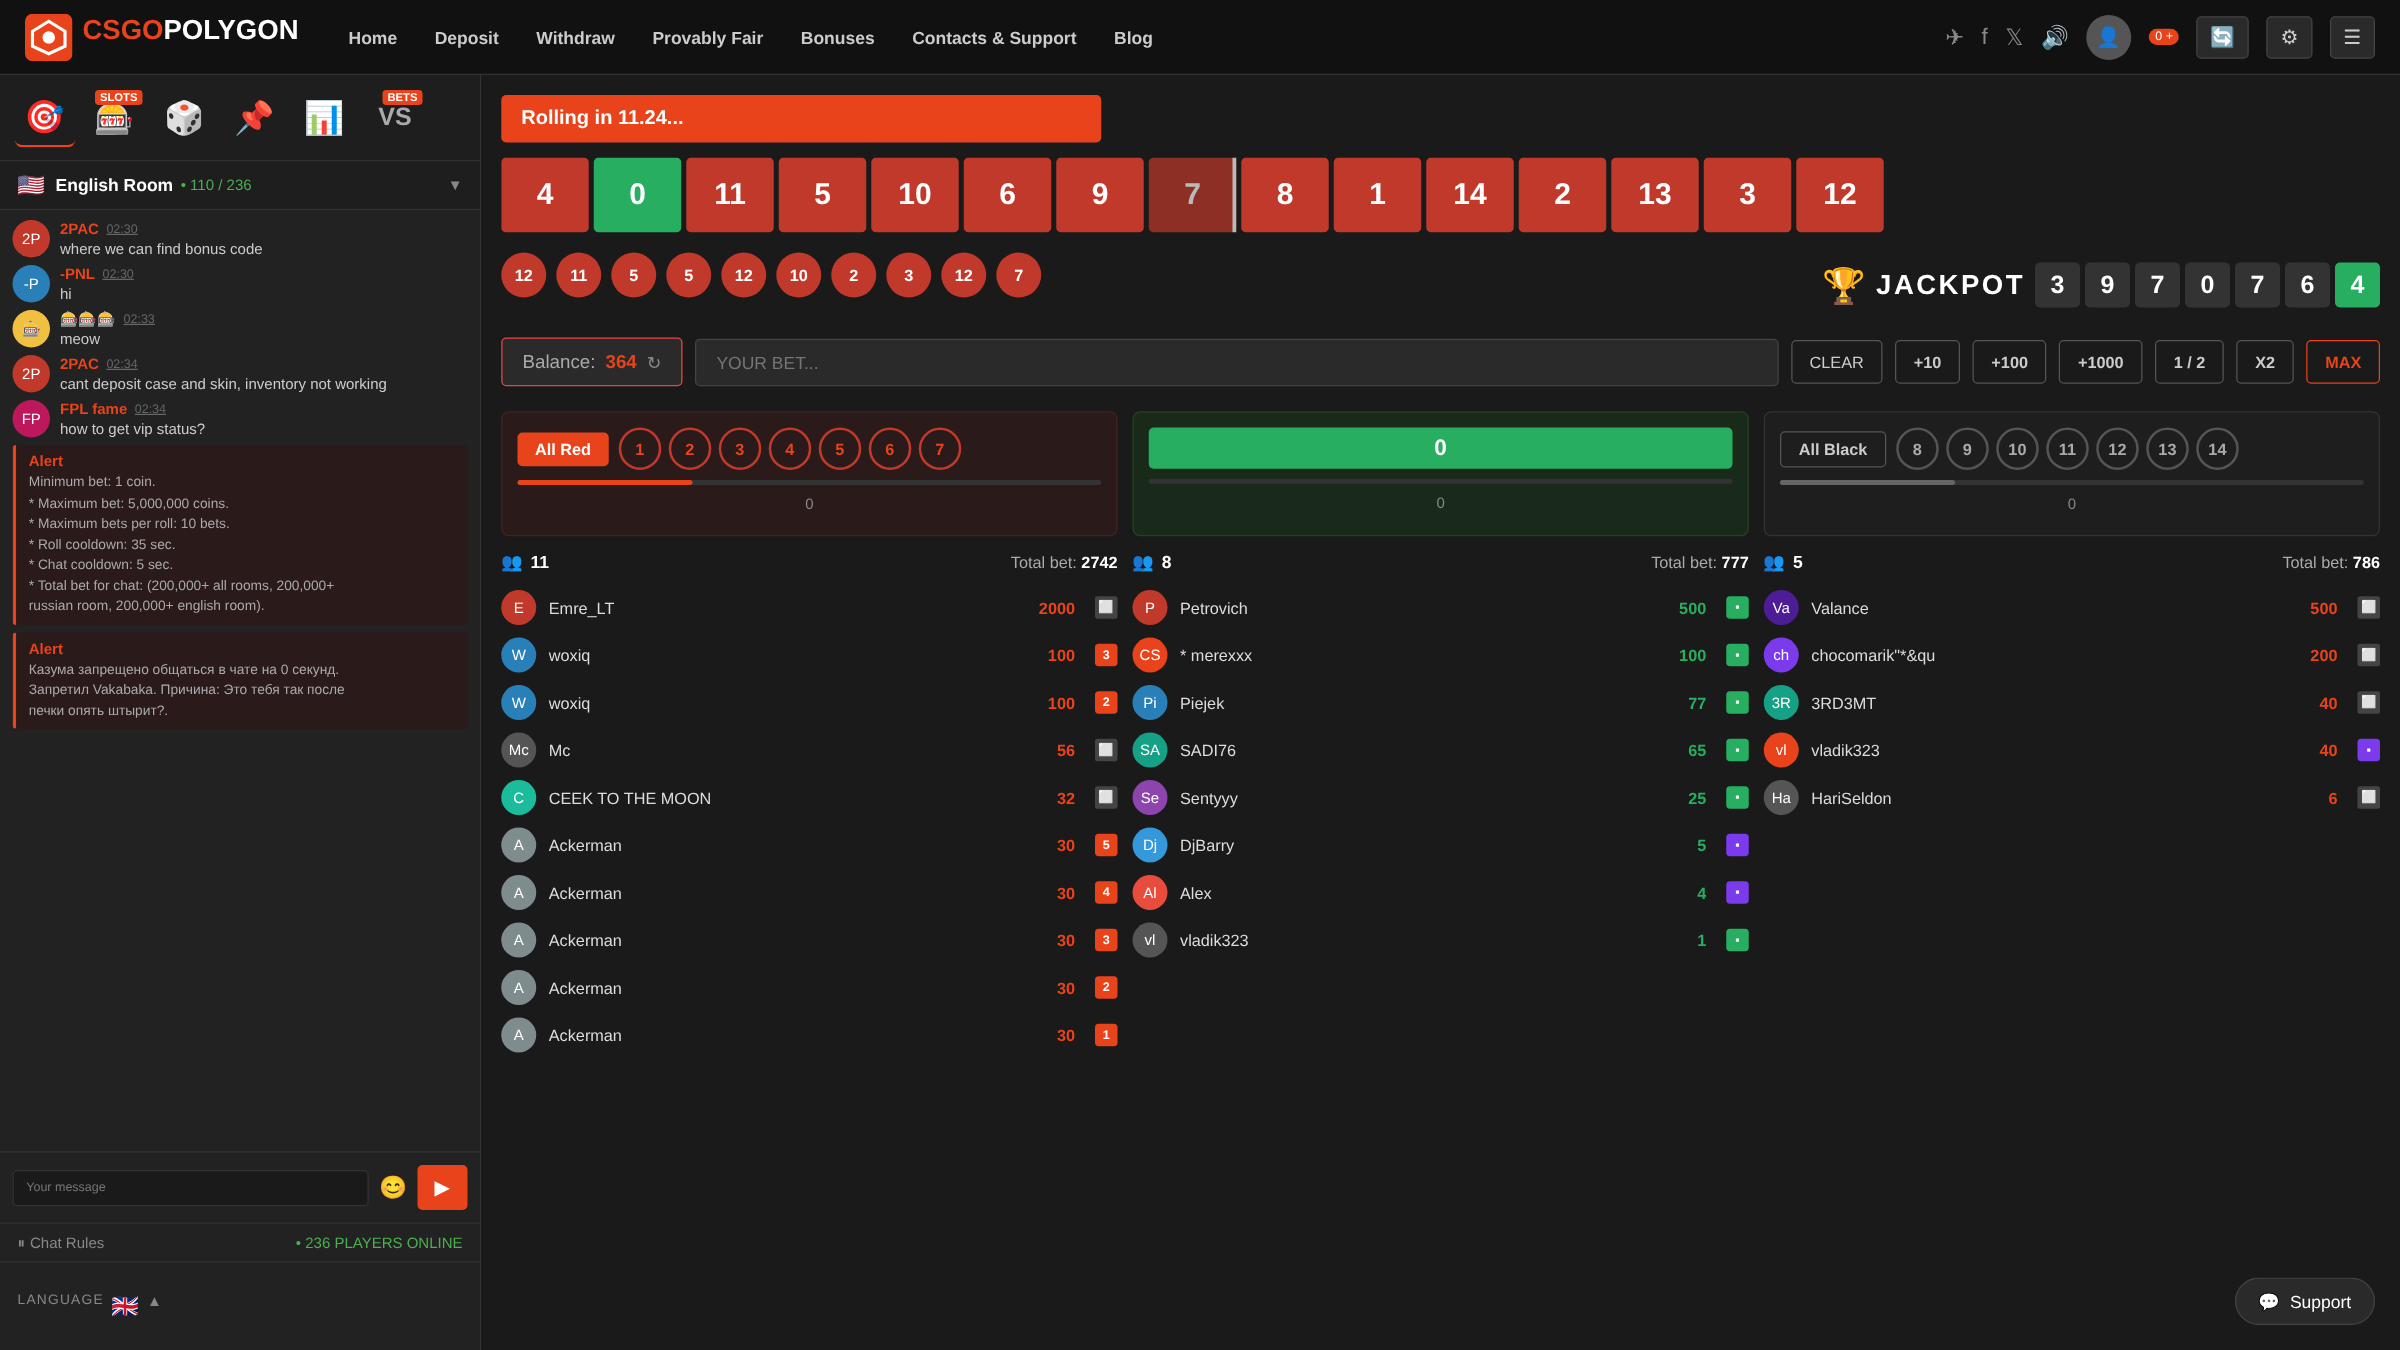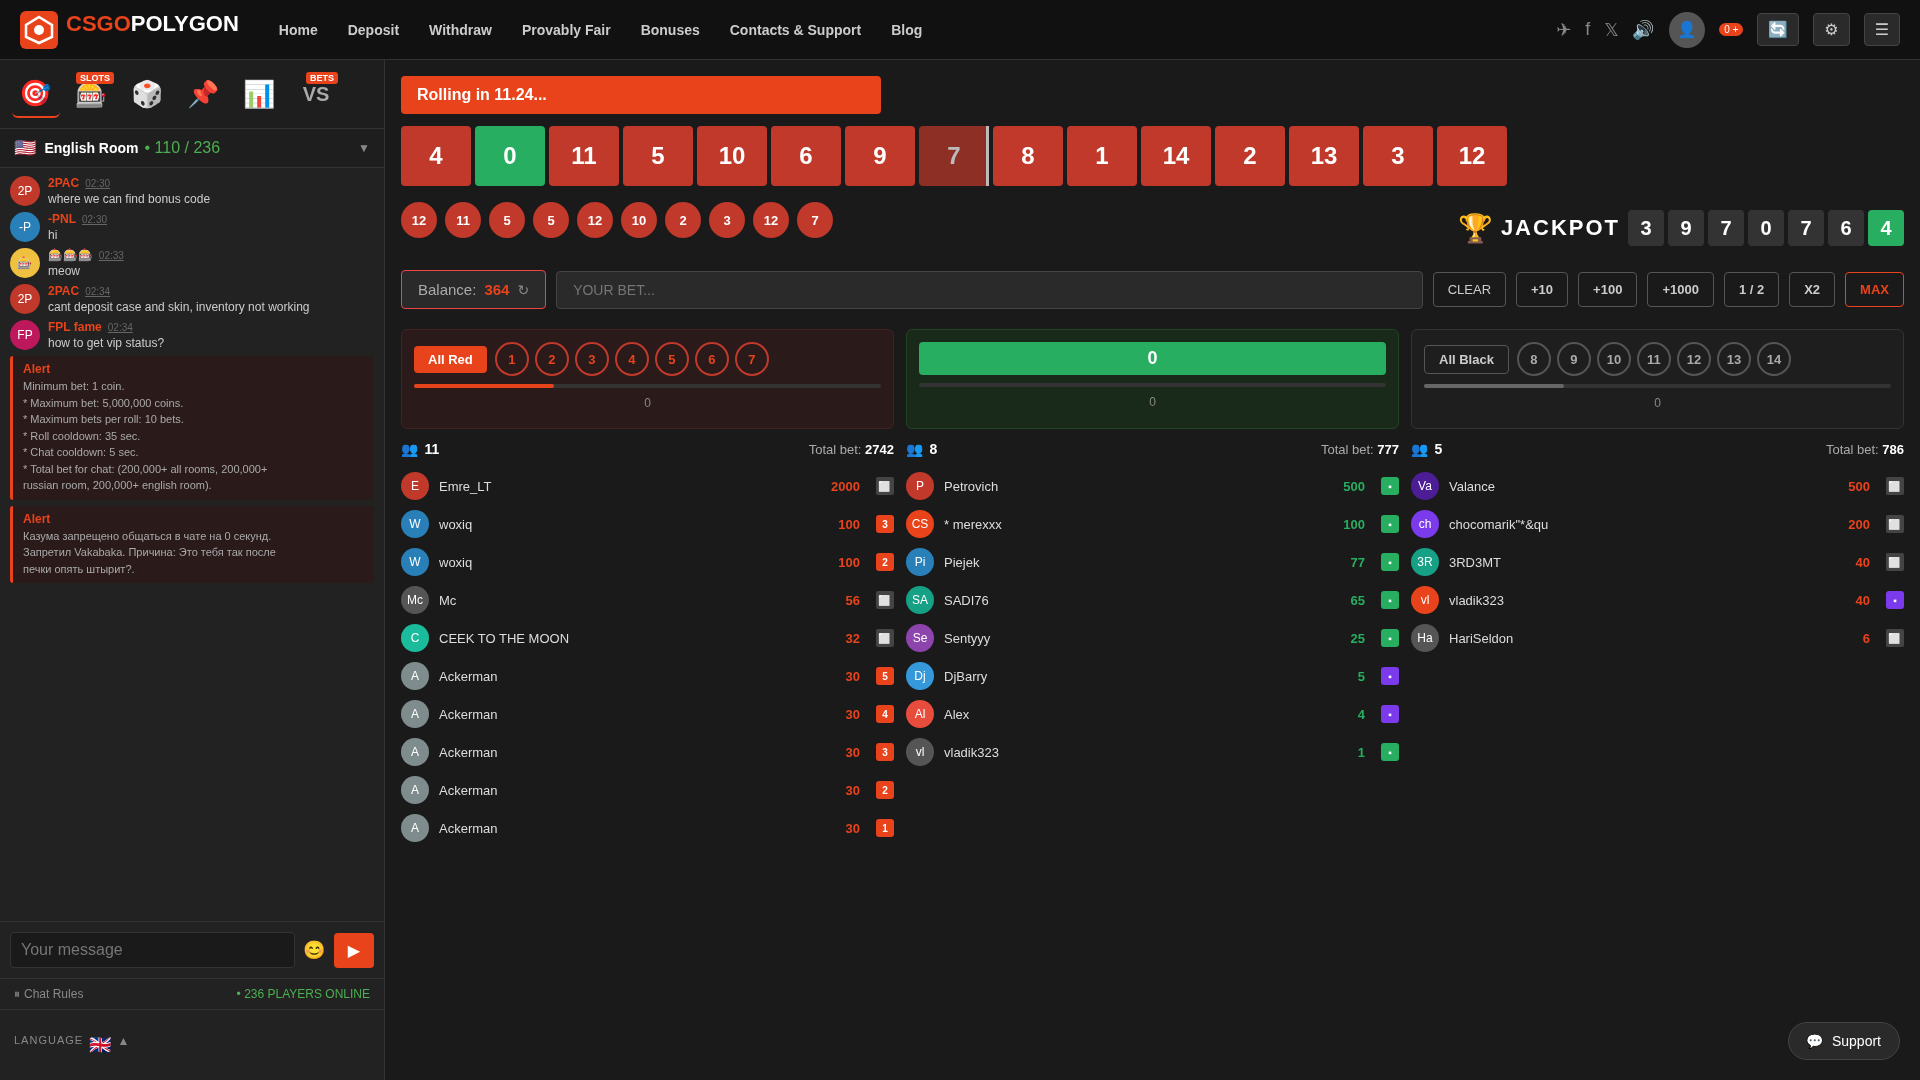--- a/index.html
+++ b/index.html
@@ -132,21 +132,21 @@
       display: flex;
       align-items: center;
       justify-content: space-between;
       padding: 8px 14px;
       background: #1e1e1e;
       border-bottom: 1px solid #333;
       cursor: pointer;
     }
     .room-flag { font-size: 18px; margin-right: 8px; }
     .room-name { font-size: 14px; font-weight: 600; color: #fff; }
-    .room-count { color: #4caf50; font-size: 16px; margin-left: 6px; }
+    .room-count { color: #4caf50; font-size: 12px; margin-left: 6px; }
     .room-arrow { color: #888; font-size: 12px; }
 
     .chat-messages {
       flex: 1;
       overflow-y: auto;
       padding: 8px 10px;
       display: flex;
       flex-direction: column;
       gap: 6px;
     }
@@ -190,21 +190,21 @@
       gap: 8px;
       align-items: center;
     }
     .chat-input {
       flex: 1;
       background: #1a1a1a;
       border: 1px solid #333;
       border-radius: 4px;
       color: #fff;
       padding: 8px 10px;
-      font-size: 16px;
+      font-size: 10px;
       outline: none;
     }
     .chat-emoji-btn {
       background: transparent;
       border: none;
       color: #888;
       font-size: 18px;
       cursor: pointer;
     }
     .chat-send-btn {

